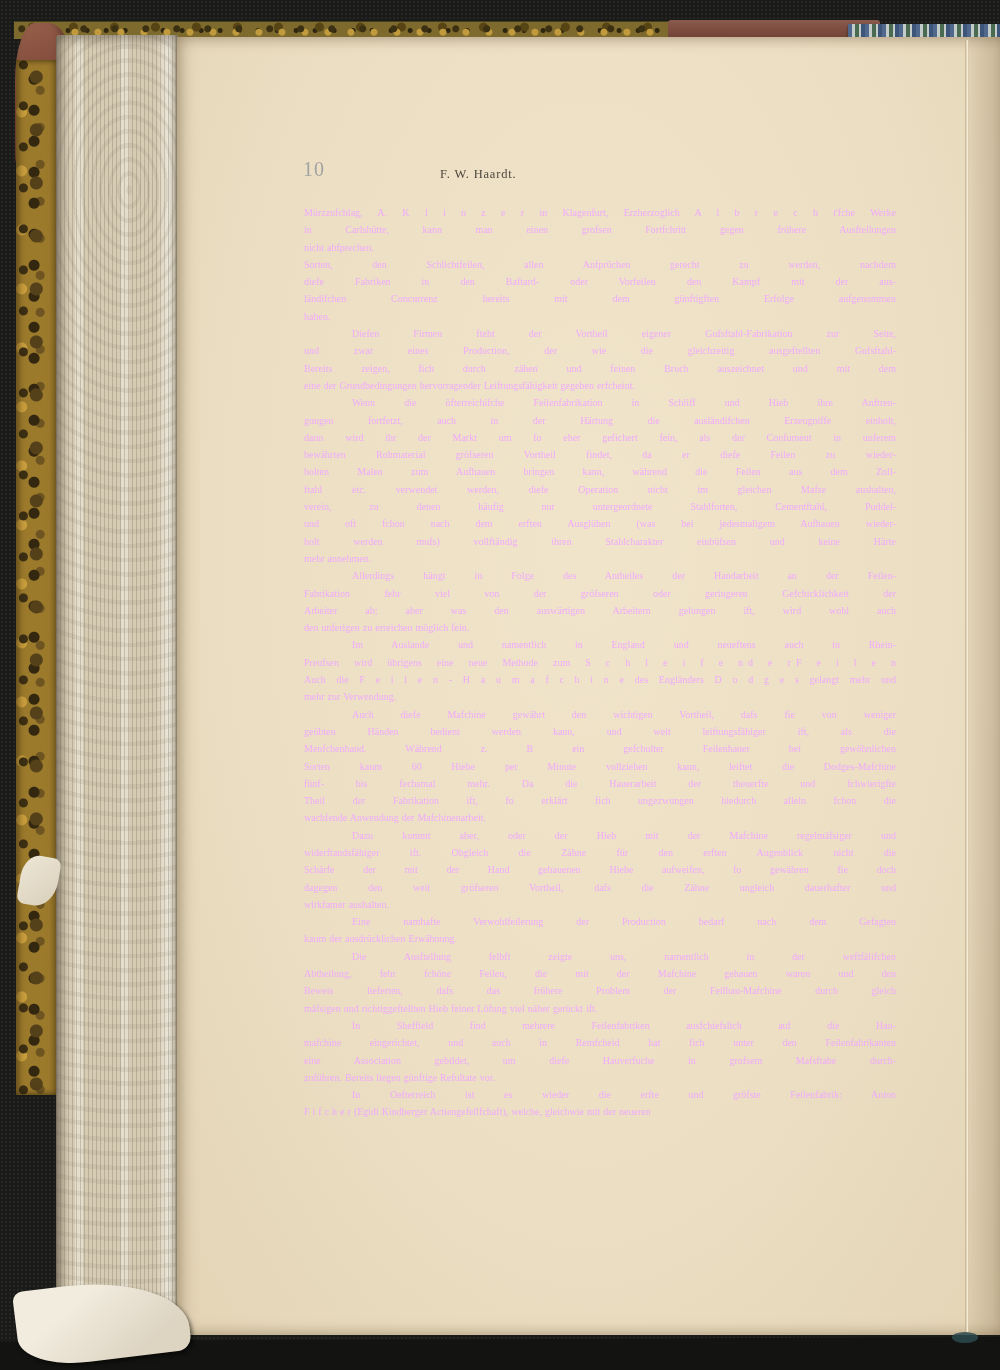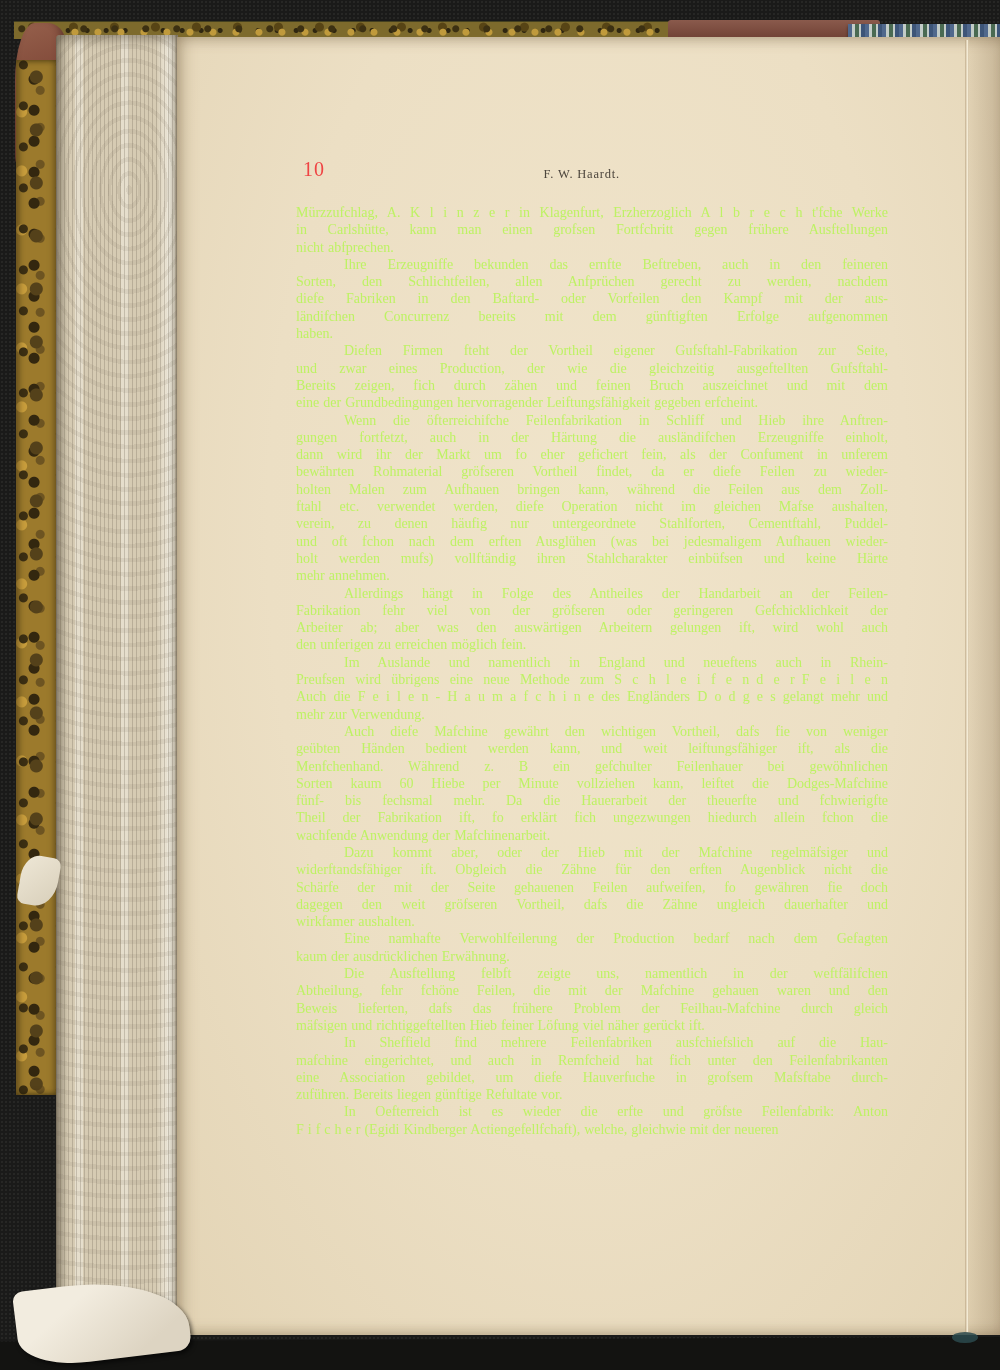--- a/index.html
+++ b/index.html
@@ -99,29 +99,29 @@
     border-radius:45% 8px 55% 8px;
     transform:rotate(10deg);
   }
   .teal-dot{
     left:952px;top:1332px;width:26px;height:11px;border-radius:50%;
     background:#2c4a4e;opacity:0.85;
   }
 
   
   .page-number{
-    left:303px;top:158px;font-size:20px;color:#ef4444;letter-spacing:1px;
+    left:303px;top:158px;font-size:20px;color:#a3a3a3;letter-spacing:1px;
   }
   .running-header{
-    left:440px;top:167px;width:180px;text-align:right;
+    left:440px;top:167px;width:180px;text-align:left;
     font-size:12.5px;color:#4d463d;letter-spacing:0.8px;
   }
   .text-block{
-    left:296px;top:204px;width:592px;
-    font-size:14px;line-height:17.3px;color:#bef264;
+    left:304px;top:204px;width:592px;
+    font-size:10px;line-height:17.3px;color:#f0abfc;
     word-spacing:0.5px;
   }
   .ln{text-align:justify;text-align-last:justify;}
   .ln.last{text-align-last:left;}
   .ln.ind{text-indent:48px;}
 </style>
 </head>
 <body>
 
 <div class="abs top-band"></div>
@@ -140,21 +140,20 @@
 <div class="abs bottom-band"></div>
 <div class="abs teal-dot"></div>
 <div class="abs curl-big"></div>
 
 <div class="abs page-number">10</div>
 <div class="abs running-header">F. W. Haardt.</div>
 <div class="abs text-block">
     <div class="ln">Mürzzufchlag, A. K l i n z e r in Klagenfurt, Erzherzoglich A l b r e c h t'fche Werke</div>
     <div class="ln">in Carlshütte, kann man einen grofsen Fortfchritt gegen frühere Ausftellungen</div>
     <div class="ln last">nicht abfprechen.</div>
-    <div class="ln ind">Ihre Erzeugniffe bekunden das ernfte Beftreben, auch in den feineren</div>
     <div class="ln">Sorten, den Schlichtfeilen, allen Anfprüchen gerecht zu werden, nachdem</div>
     <div class="ln">diefe Fabriken in den Baftard- oder Vorfeilen den Kampf mit der aus-</div>
     <div class="ln">ländifchen Concurrenz bereits mit dem günftigften Erfolge aufgenommen</div>
     <div class="ln last">haben.</div>
     <div class="ln ind">Diefen Firmen fteht der Vortheil eigener Gufsftahl-Fabrikation zur Seite,</div>
     <div class="ln">und zwar eines Production, der wie die gleichzeitig ausgeftellten Gufsftahl-</div>
     <div class="ln">Bereits zeigen, fich durch zähen und feinen Bruch auszeichnet und mit dem</div>
     <div class="ln last">eine der Grundbedingungen hervorragender Leiftungsfähigkeit gegeben erfcheint.</div>
     <div class="ln ind">Wenn die öfterreichifche Feilenfabrikation in Schliff und Hieb ihre Anftren-</div>
     <div class="ln">gungen fortfetzt, auch in der Härtung die ausländifchen Erzeugniffe einholt,</div>
@@ -176,21 +175,21 @@
     <div class="ln last">mehr zur Verwendung.</div>
     <div class="ln ind">Auch diefe Mafchine gewährt den wichtigen Vortheil, dafs fie von weniger</div>
     <div class="ln">geübten Händen bedient werden kann, und weit leiftungsfähiger ift, als die</div>
     <div class="ln">Menfchenhand. Während z. B ein gefchulter Feilenhauer bei gewöhnlichen</div>
     <div class="ln">Sorten kaum 60 Hiebe per Minute vollziehen kann, leiftet die Dodges-Mafchine</div>
     <div class="ln">fünf- bis fechsmal mehr. Da die Hauerarbeit der theuerfte und fchwierigfte</div>
     <div class="ln">Theil der Fabrikation ift, fo erklärt fich ungezwungen hiedurch allein fchon die</div>
     <div class="ln last">wachfende Anwendung der Mafchinenarbeit.</div>
     <div class="ln ind">Dazu kommt aber, oder der Hieb mit der Mafchine regelmäfsiger und</div>
     <div class="ln">widerftandsfähiger ift. Obgleich die Zähne für den erften Augenblick nicht die</div>
-    <div class="ln">Schärfe der mit der Seite gehauenen Feilen aufweifen, fo gewähren fie doch</div>
+    <div class="ln">Schärfe der mit der Hand gehauenen Hiebe aufweifen, fo gewähren fie doch</div>
     <div class="ln">dagegen den weit gröfseren Vortheil, dafs die Zähne ungleich dauerhafter und</div>
     <div class="ln last">wirkfamer aushalten.</div>
     <div class="ln ind">Eine namhafte Verwohlfeilerung der Production bedarf nach dem Gefagten</div>
     <div class="ln last">kaum der ausdrücklichen Erwähnung.</div>
     <div class="ln ind">Die Ausftellung felbft zeigte uns, namentlich in der weftfälifchen</div>
     <div class="ln">Abtheilung, fehr fchöne Feilen, die mit der Mafchine gehauen waren und den</div>
     <div class="ln">Beweis lieferten, dafs das frühere Problem der Feilhau-Mafchine durch gleich</div>
     <div class="ln last">mäfsigen und richtiggeftellten Hieb feiner Löfung viel näher gerückt ift.</div>
     <div class="ln ind">In Sheffield find mehrere Feilenfabriken ausfchiefslich auf die Hau-</div>
     <div class="ln">mafchine eingerichtet, und auch in Remfcheid hat fich unter den Feilenfabrikanten</div>

